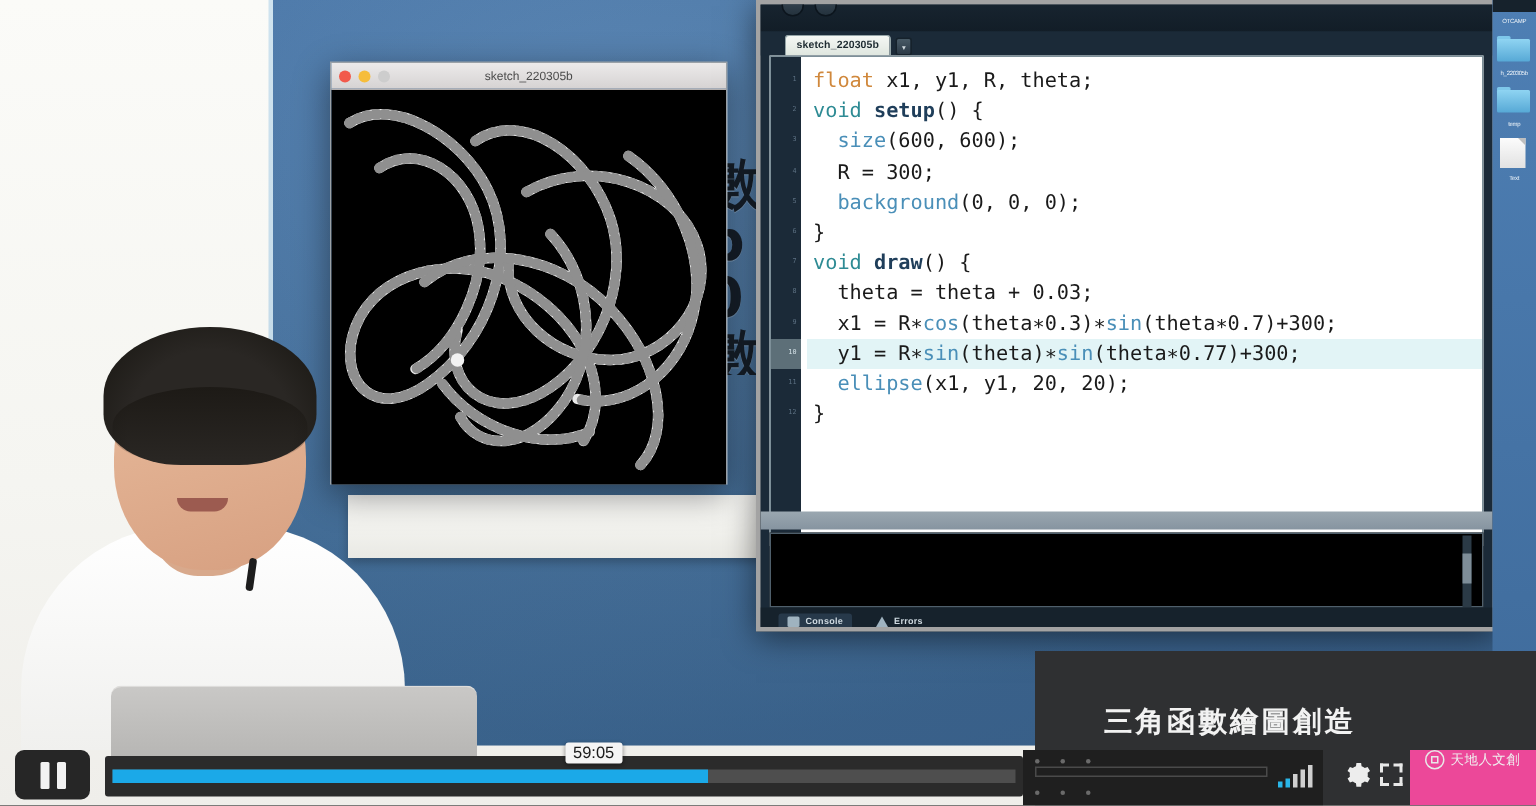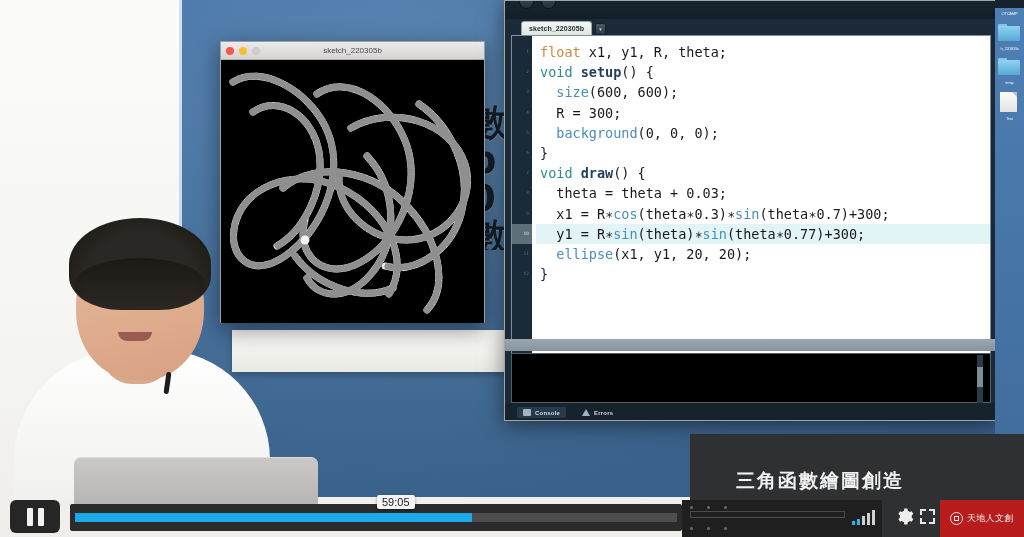--- a/index.html
+++ b/index.html
@@ -77,21 +77,21 @@
   }
   .sketch-canvas {
     position: relative; height: 263px; background: #000; overflow: hidden;
   }
   .sketch-canvas svg { position:absolute; left:0; top:0; }
 
   
   .ide {
     position: absolute; left: 504px; top: 0; width: 494px; height: 421px;
     background: #1b2a38;
-    border: 1px solid #a3a3a3;
+    border: 3px solid #a3a3a3;
     box-shadow: 0 4px 20px rgba(0,0,0,.5);
     overflow: hidden;
   }
   .ide-toolbar {
     position: relative; height: 18px;
     background: linear-gradient(180deg,#17242f,#121d27);
   }
   .run-btns { position:absolute; left:14px; top:-7px; display:flex; gap:7px; }
   .run-circle { width:15px; height:15px; border-radius:50%;
     background: linear-gradient(180deg,#3c4b58,#24323d); border:1px solid #0c151d; }
@@ -277,21 +277,21 @@
   .gear-ic{ position:absolute; left:213px; top:7px; }
   .fs-ic  { position:absolute; left:238px; top:9px; width:15px; height:15px; }
   .fs-ic i{ position:absolute; width:6px; height:6px; border:2px solid #e8e8e8; }
   .fs-ic i:nth-child(1){left:0;top:0;border-right:none;border-bottom:none;}
   .fs-ic i:nth-child(2){right:0;top:0;border-left:none;border-bottom:none;}
   .fs-ic i:nth-child(3){left:0;bottom:0;border-right:none;border-top:none;}
   .fs-ic i:nth-child(4){right:0;bottom:0;border-left:none;border-top:none;}
 
   .brand {
     position:absolute; left:940px; bottom:0; width:84px; height:37px;
-    background:#b91c1c; display:flex; align-items:center; gap:4px; padding-left:10px;
+    background:#ec4899; display:flex; gap:4px; padding-left:10px;
   }
   .brand-logo{ width:13px; height:13px; border:1.5px solid #e8e8e8; border-radius:50%;
       display:flex; align-items:center; justify-content:center; }
   .brand-logo i{ width:5px; height:5px; border:1.5px solid #e8e8e8; display:block;}
   .brand-txt{ color:#efefef; font-size:9px; font-family:"DejaVu Sans",sans-serif;
       letter-spacing:.3px; white-space:nowrap; }
 
   
   .slide-overlay {
     position:absolute; left:690px; top:434px; width:334px; height:103px;

